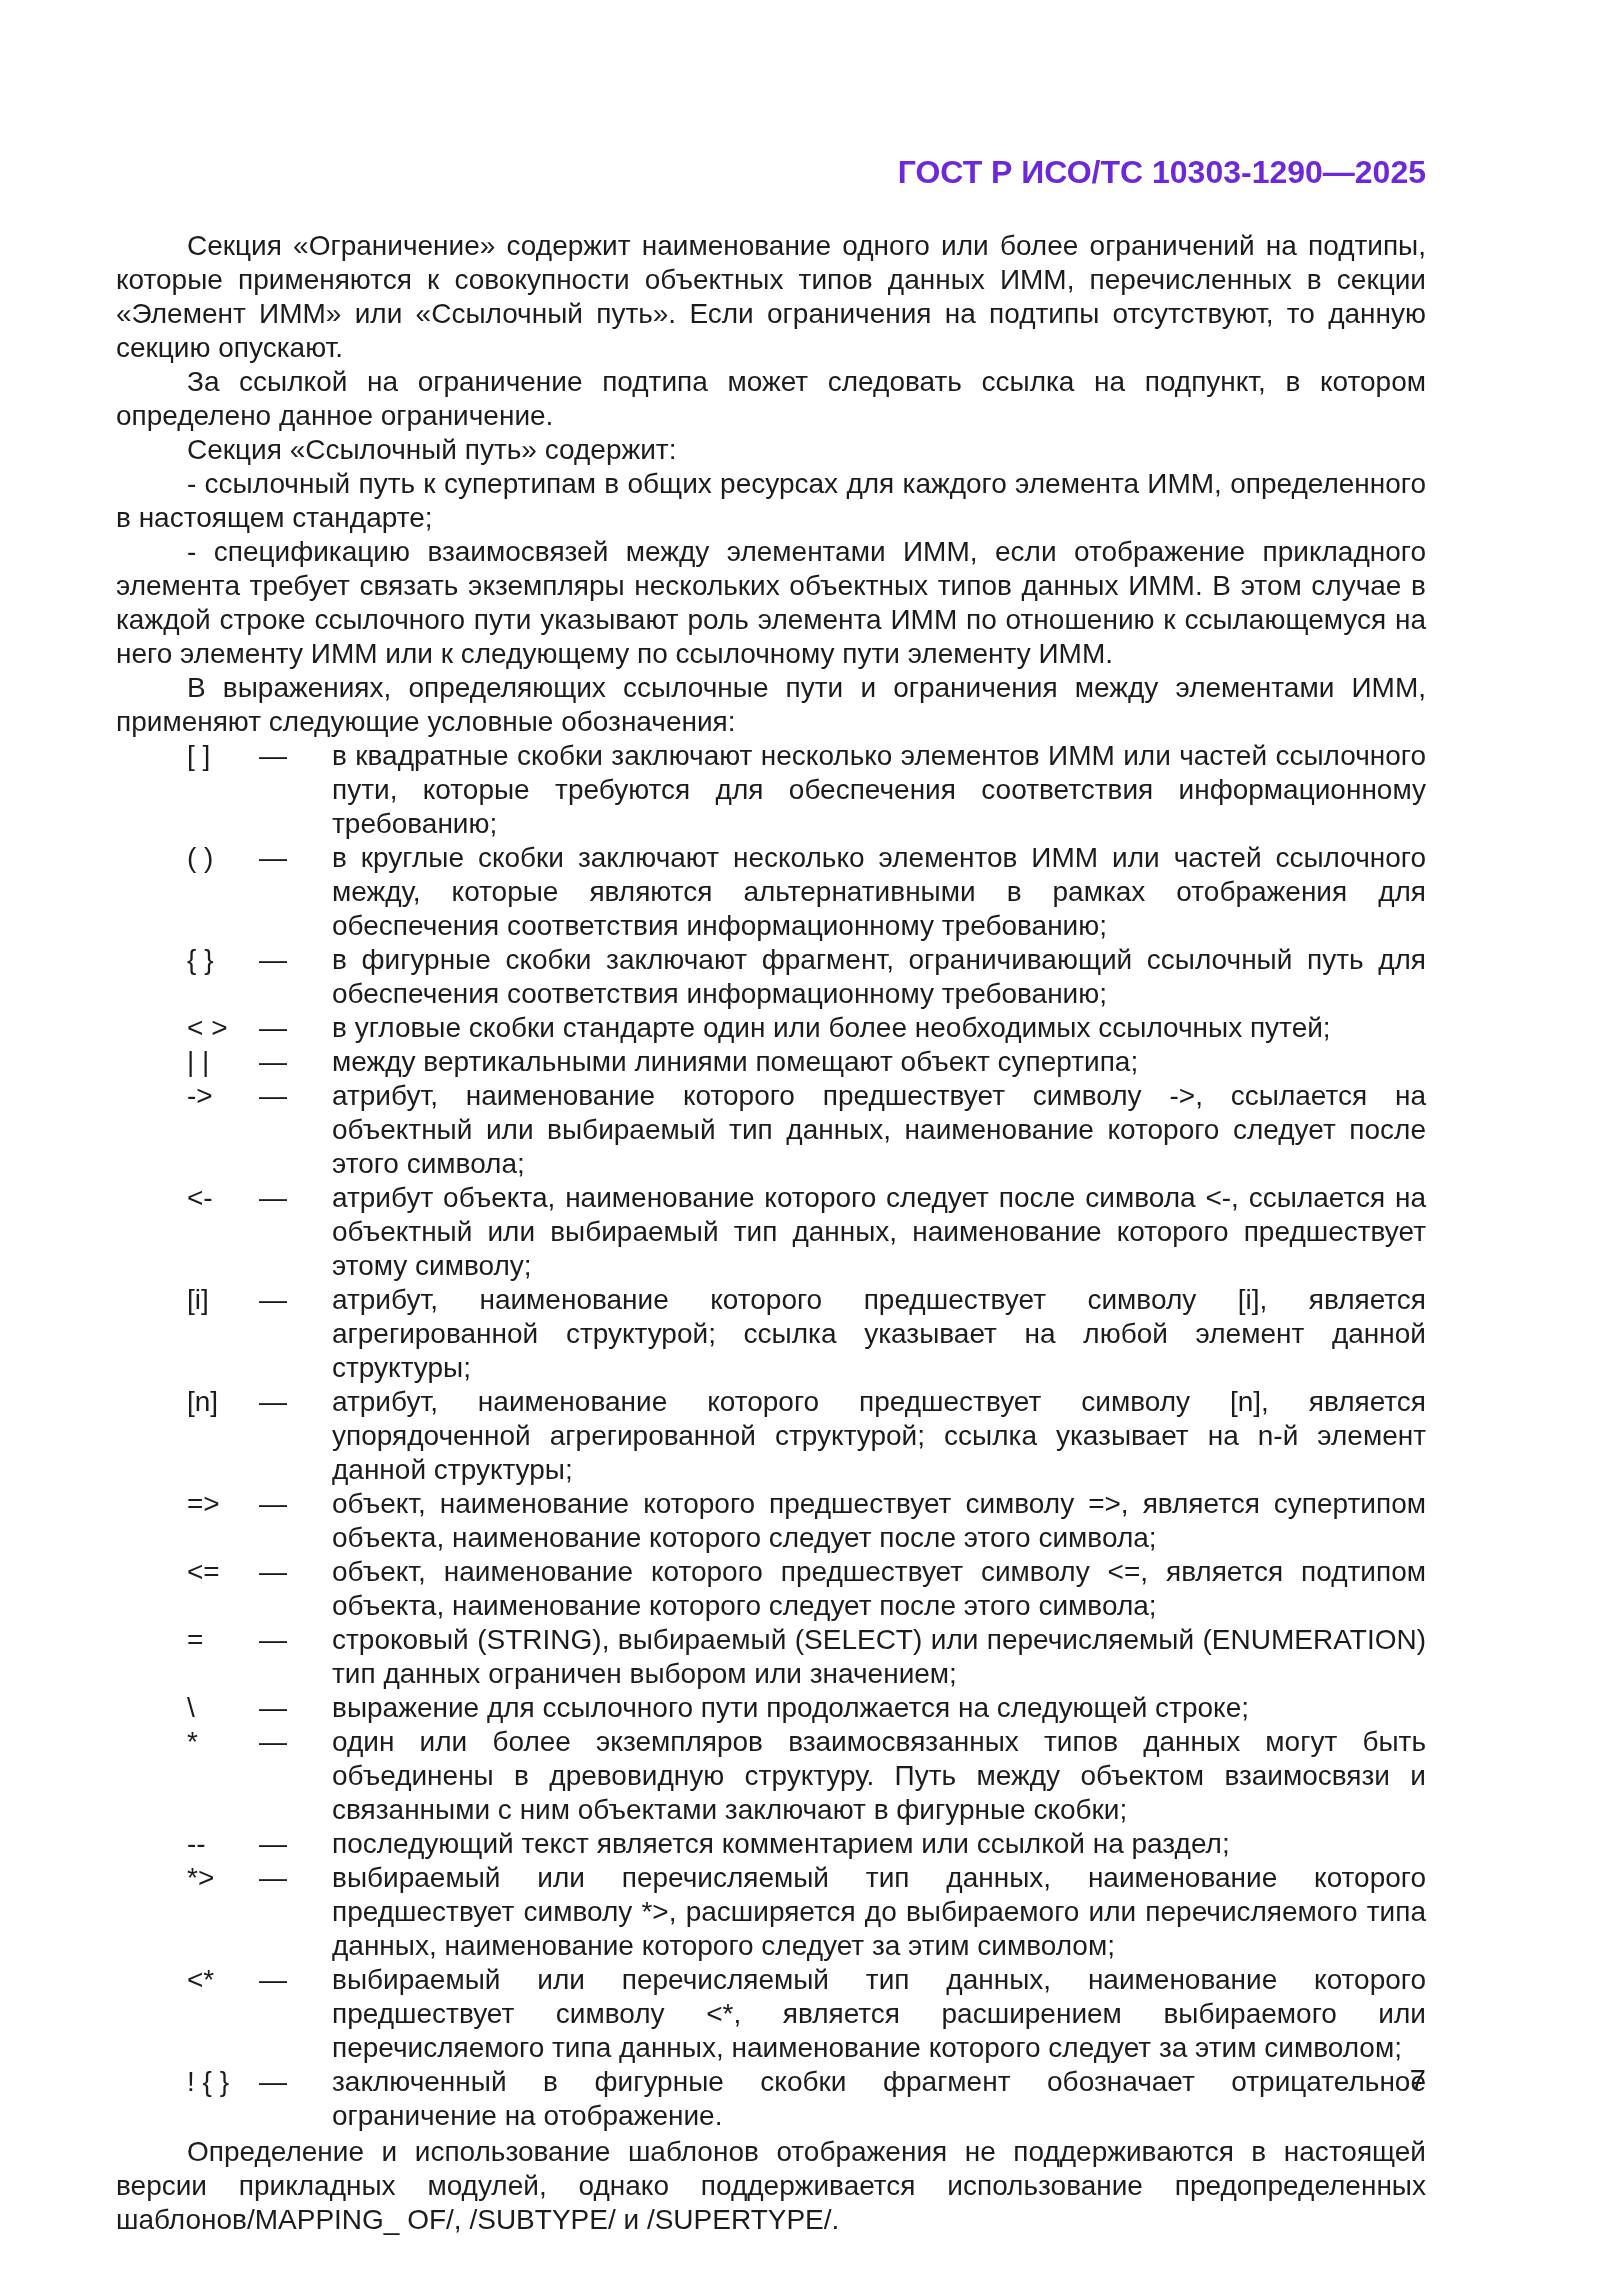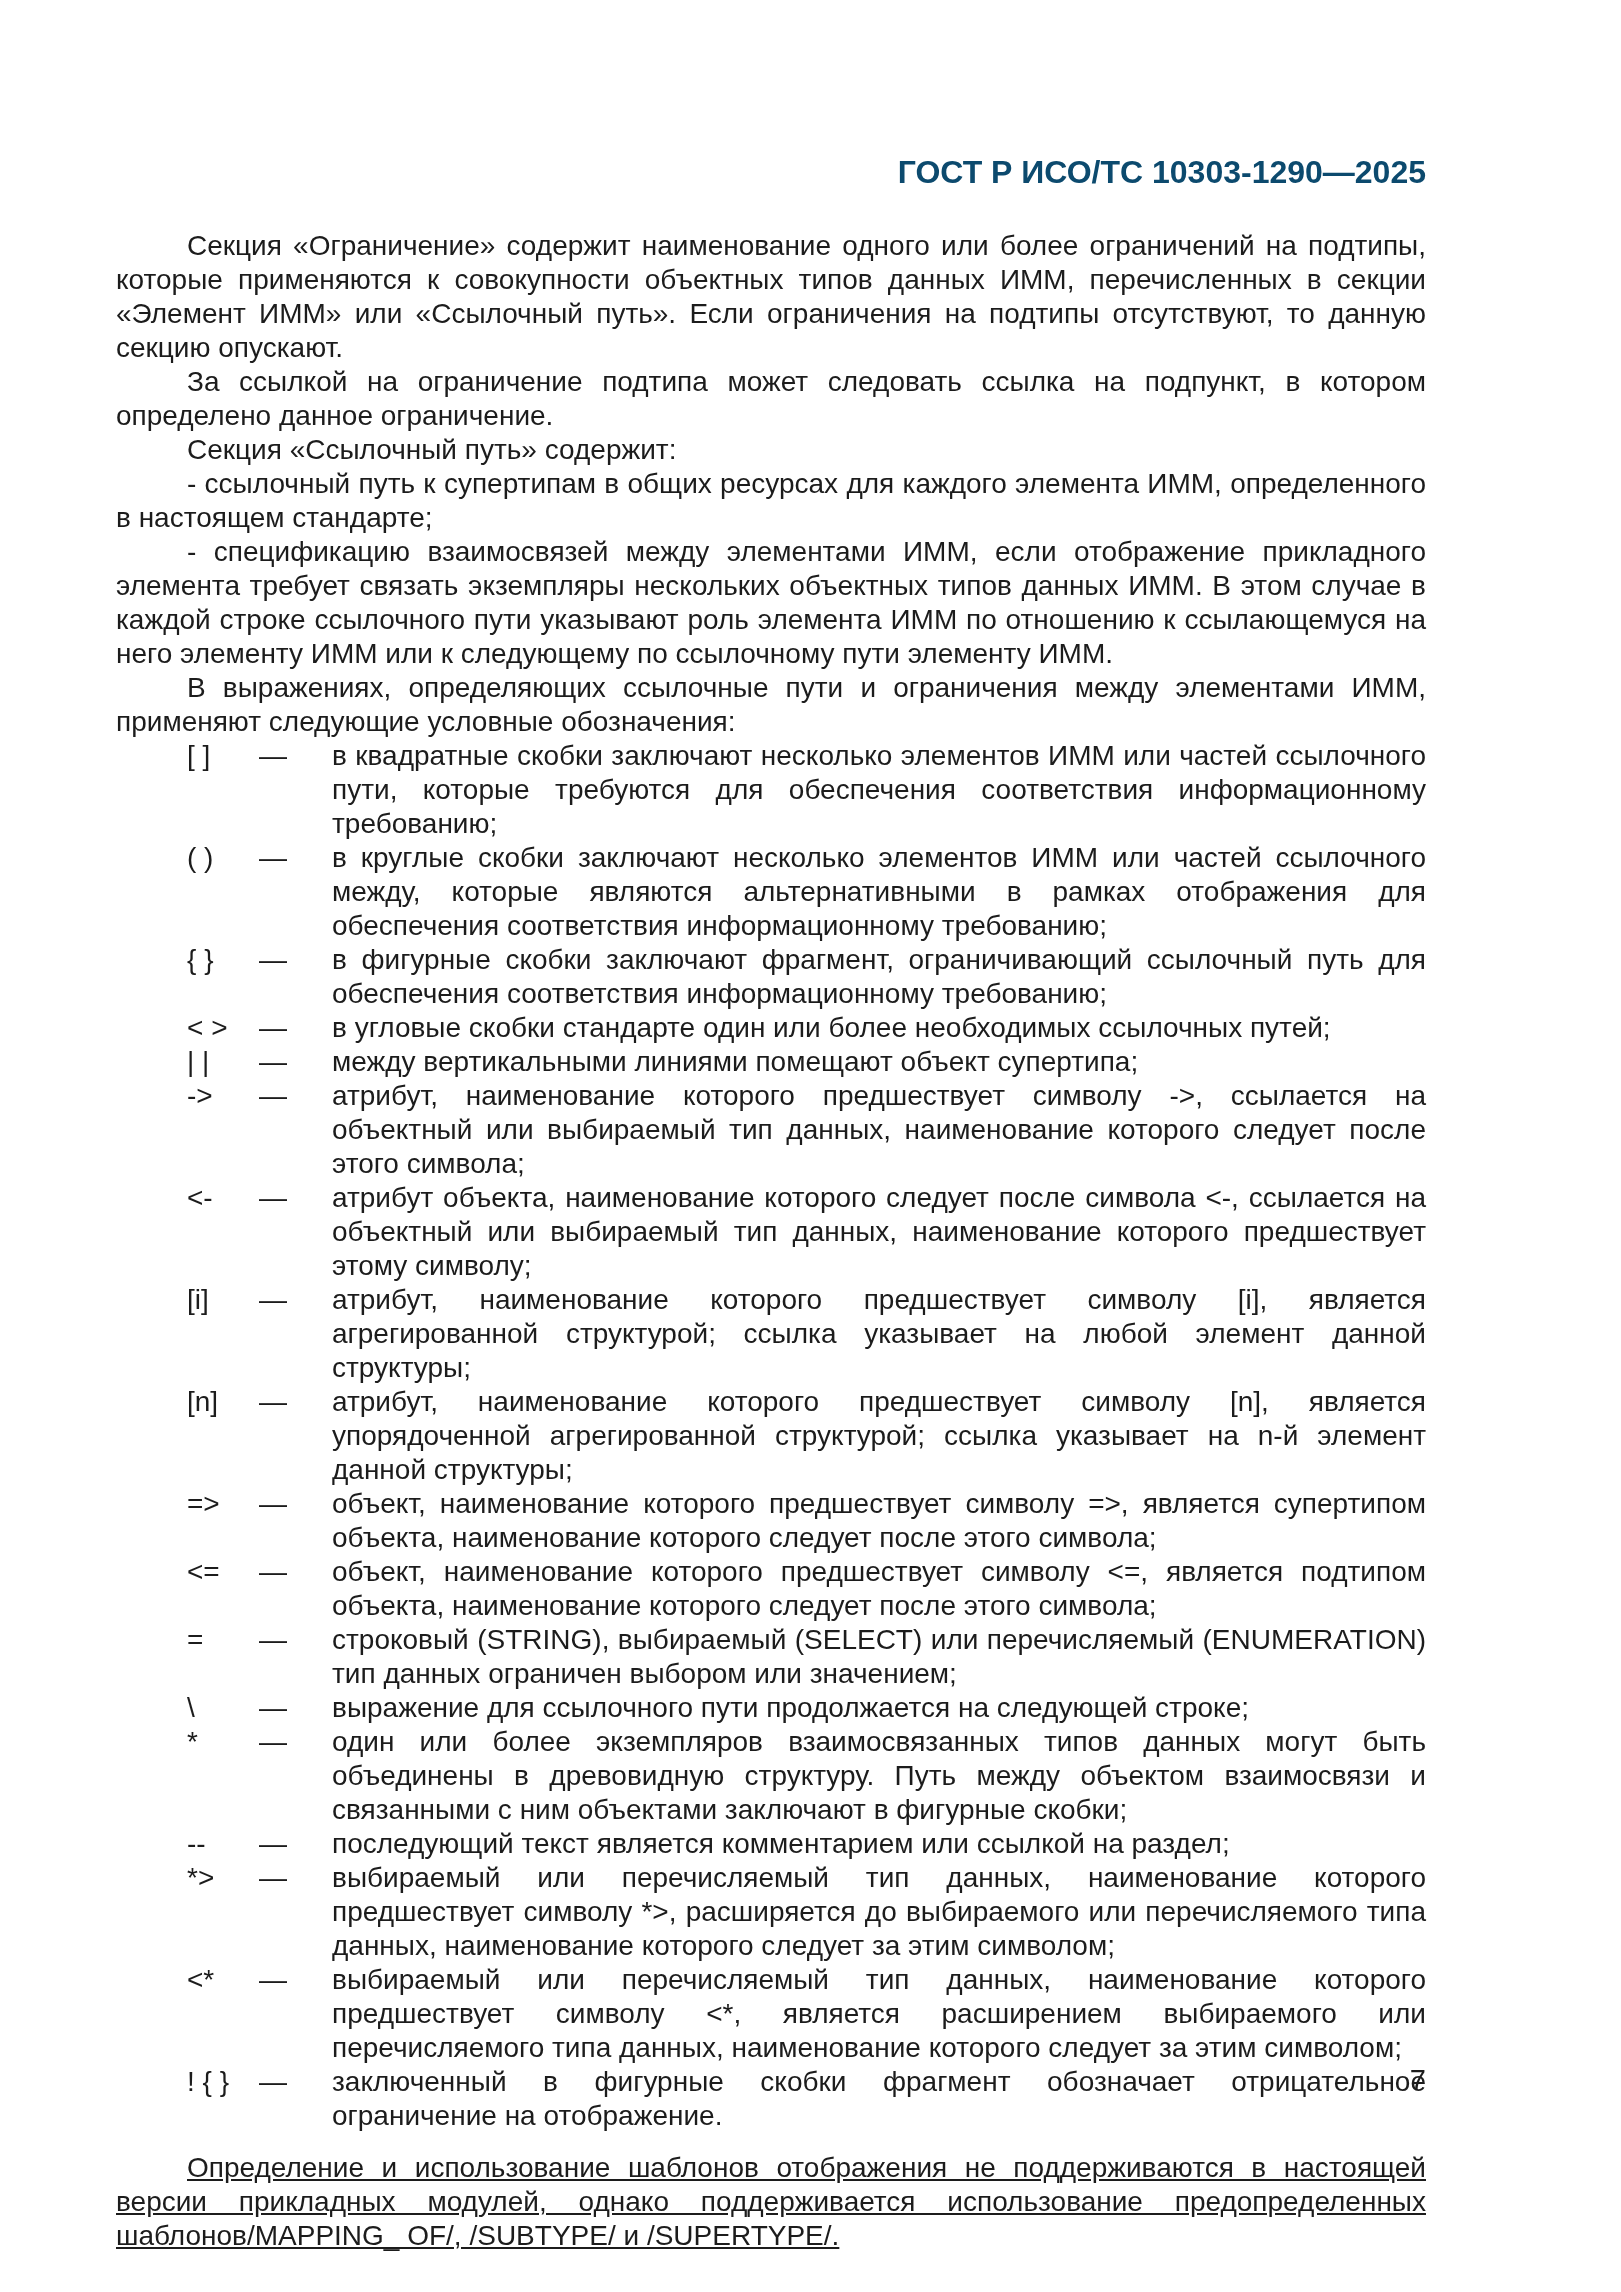--- a/index.html
+++ b/index.html
@@ -17,21 +17,21 @@
     background: #ffffff;
   }
   .doc-header {
     position: absolute;
     top: 155px; left: 116px; width: 1310px;
     text-align: right;
     font-weight: bold;
     font-size: 32px;
     line-height: 35px;
     letter-spacing: 0px;
-    color: #0c4a6e;
+    color: #6d28d9;
   }
   .content {
     position: absolute;
     top: 229px; left: 116px; width: 1310px;
     font-size: 28px;
     line-height: 34px;
     text-align: justify;
   }
   p.para {
     text-indent: 71px;
@@ -50,21 +50,21 @@
   .def-dash {
     width: 36px;
     flex-shrink: 0;
   }
   .def-text {
     flex: 1;
     text-align: justify;
     hyphens: auto;
     margin-left: 37px;
   }
-  p.closing { margin-top: 18px; text-decoration: underline; }
+  p.closing { margin-top: 2px; }
   .page-number {
     position: absolute;
     top: 2064px; left: 116px; width: 1310px;
     text-align: right;
     font-size: 29px;
     line-height: 33px;
     color: #1c1c1c;
   }
 </style>
 </head>

